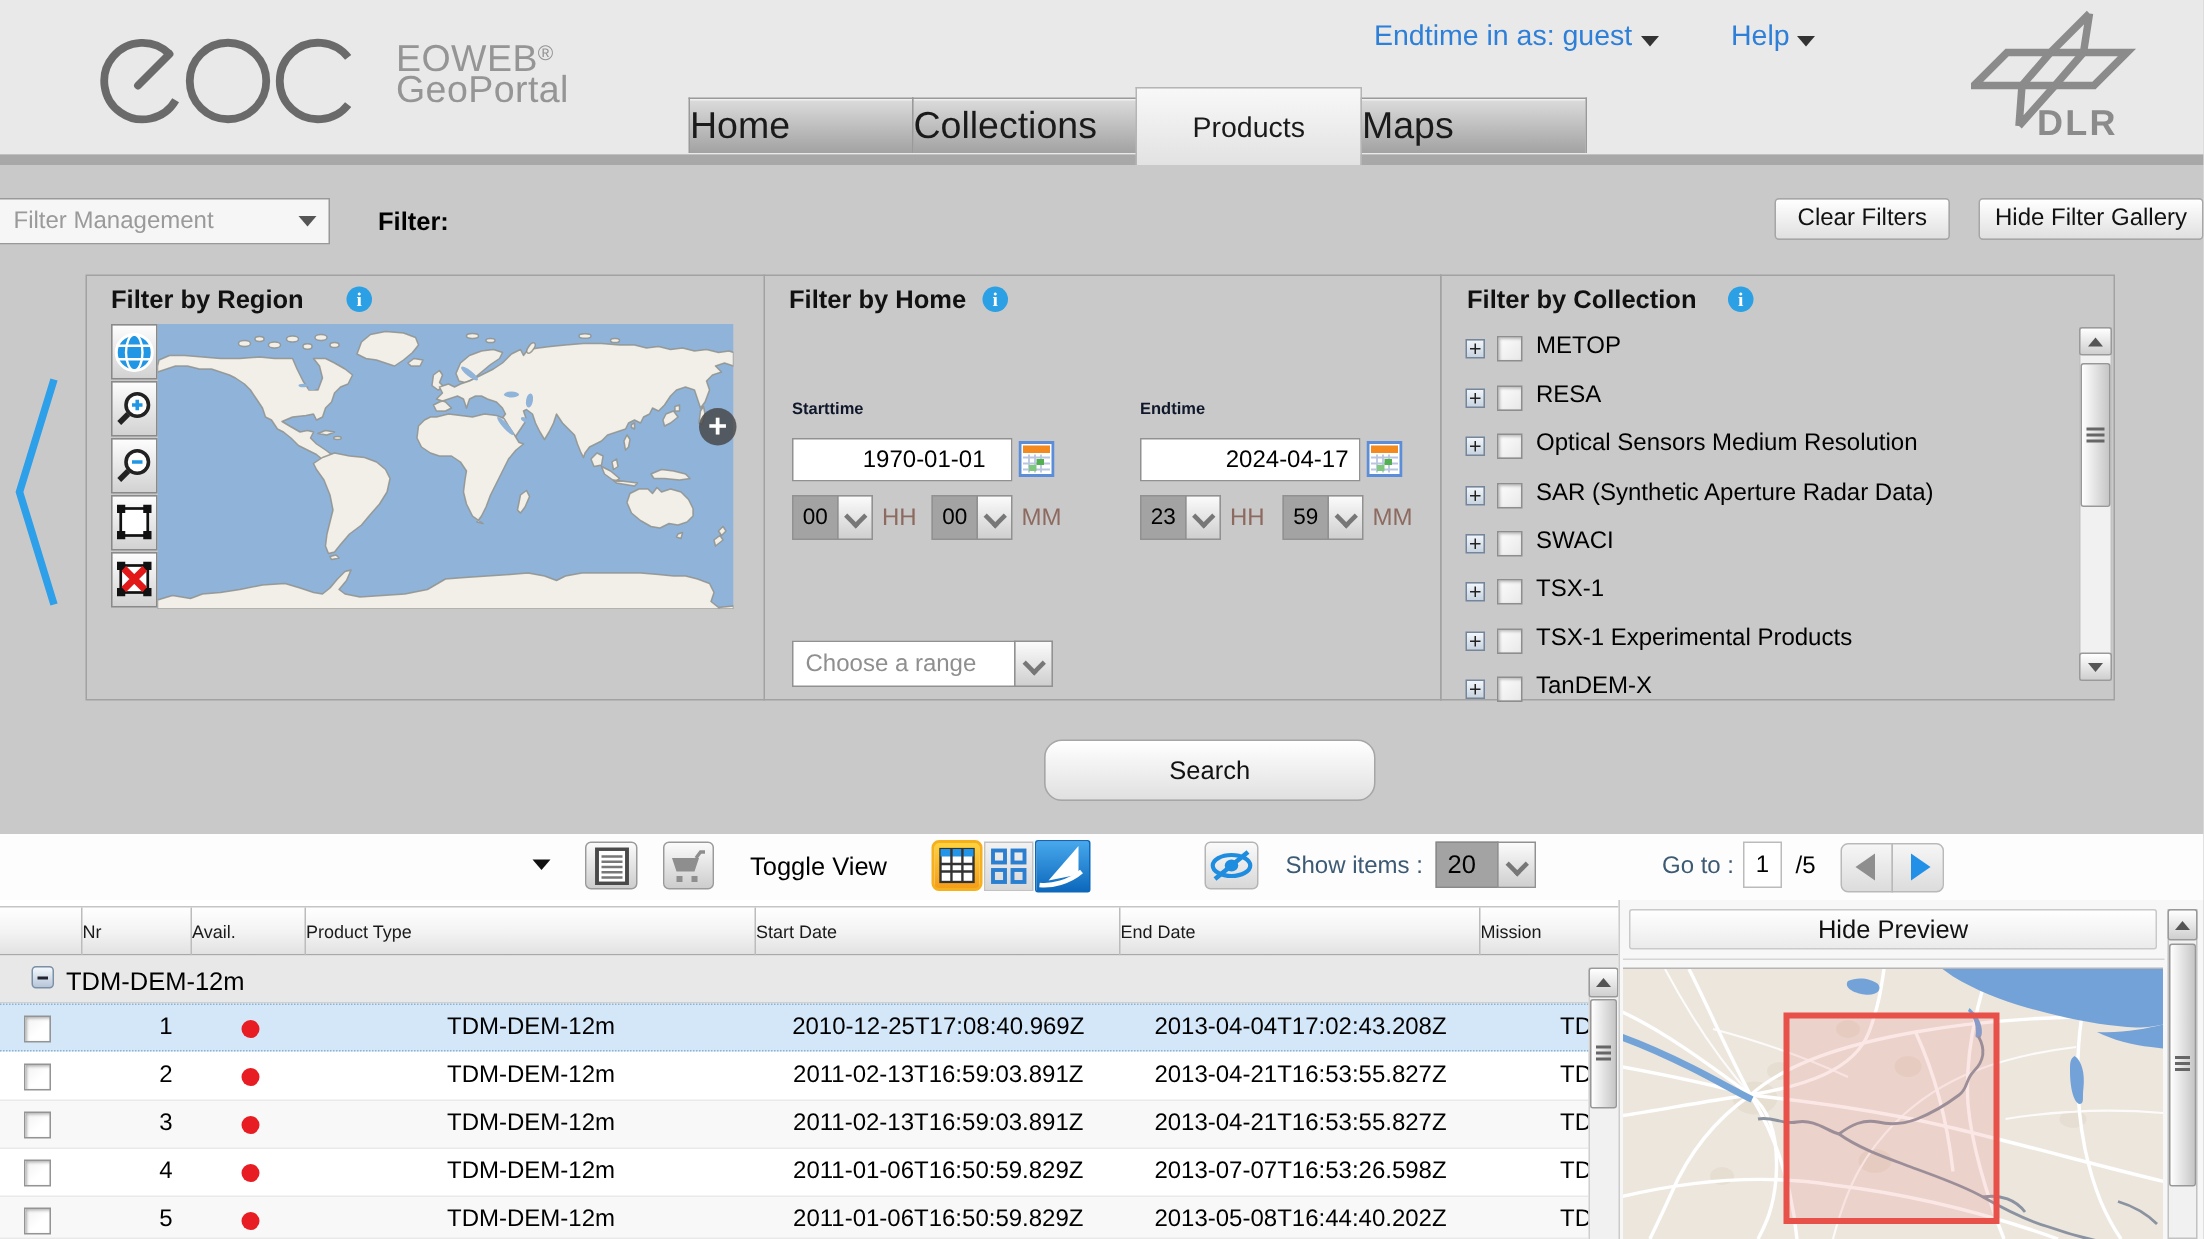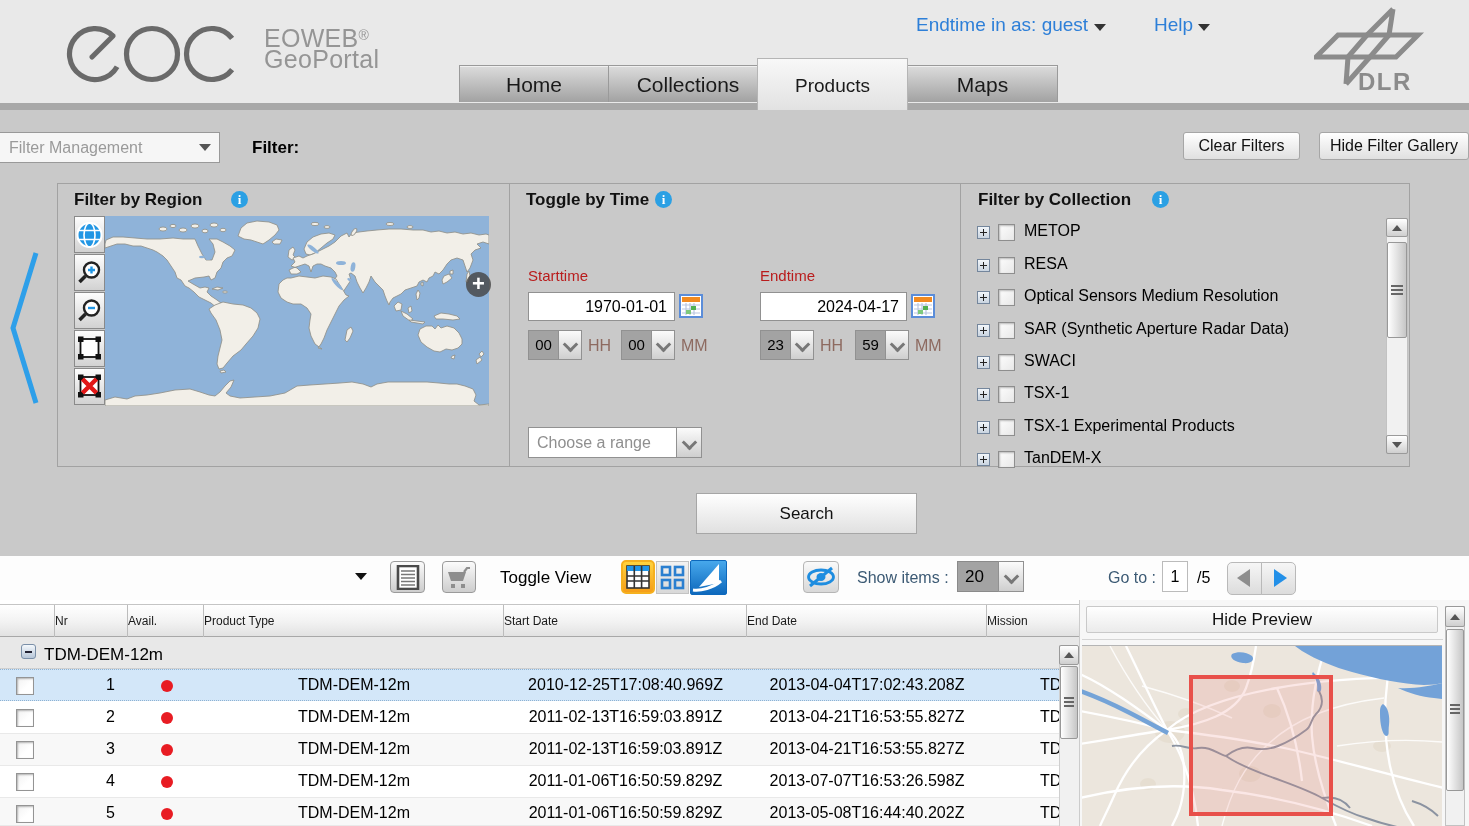--- a/index.html
+++ b/index.html
@@ -1,29 +1,29 @@
 <!DOCTYPE html>
 <html><head>
 <meta charset="utf-8">
 <style>
 html,body{margin:0;padding:0}
 #pg{position:relative;width:1469px;height:826px;background:#c9c9c9;font-family:"Liberation Sans",sans-serif;overflow:hidden}
 .ab{position:absolute}
 #header{position:absolute;left:0;top:0;width:1469px;height:103px;background:#e9e9e9}
 #strip{position:absolute;left:0;top:103px;width:1469px;height:7px;background:#a8a8a8}
-.tab{position:absolute;top:65px;height:37px;background:linear-gradient(#dcdcdc,#a2a2a2);border:1px solid #9a9a9a;border-bottom:none;text-align:center;line-height:37px;font-size:21px;color:#1a1a1a;box-sizing:border-box;box-shadow:inset 0 1px 0 #f0f0f0}
+.tab{position:absolute;top:65px;height:37px;background:linear-gradient(#dcdcdc,#a2a2a2);border:1px solid #9a9a9a;border-bottom:none;text-align:left;line-height:37px;font-size:25px;color:#1a1a1a;box-sizing:border-box;box-shadow:inset 0 1px 0 #f0f0f0}
 .tabon{position:absolute;top:58px;height:52px;background:linear-gradient(#f8f8f8,#e2e2e2);border:1px solid #b5b5b5;border-bottom:none;text-align:center;line-height:54px;font-size:19px;color:#1a1a1a;box-sizing:border-box;z-index:5}
 .blu{color:#2d7fd8;font-size:19px;position:absolute;top:14px}
 .caret{position:absolute;width:0;height:0;border-left:6px solid transparent;border-right:6px solid transparent;border-top:7px solid #333;top:24px}
 .btn{position:absolute;background:linear-gradient(#ffffff,#e0e0e0);border:1px solid #a6a6a6;border-radius:3px;text-align:center;color:#111;box-sizing:border-box}
 .panel{position:absolute;top:183px;height:284px;border:1px solid #a2a2a2;box-sizing:border-box;overflow:hidden}
 .ptitle{position:absolute;font-size:17px;font-weight:bold;color:#111}
 .info{position:absolute;width:17px;height:17px;border-radius:50%;background:#2ba0e4;color:#fff;font-size:13px;font-weight:bold;text-align:center;line-height:17px;font-family:"Liberation Serif",serif}
 .mapbtn{position:absolute;left:74px;width:31px;height:37px;background:linear-gradient(#fdfdfd,#d2d2d2);border:1px solid #8a8a8a;box-sizing:border-box}
-.lbl{position:absolute;font-size:15px;font-weight:normal;color:#b91c1c}
+.lbl{position:absolute;font-size:11px;font-weight:bold;color:#0f172a}
 .tin{position:absolute;background:#fff;border:1px solid #919191;box-sizing:border-box;font-size:16px;color:#000}
 .selbox{position:absolute;background:#a3a3a3;border:1px solid #919191;box-sizing:border-box;font-size:15px;color:#000;text-align:center}
 .selarr{position:absolute;background:linear-gradient(#fbfbfb,#cfcfcf);border:1px solid #919191;box-sizing:border-box}
 .selarr:after{content:"";position:absolute;left:50%;top:50%;width:8px;height:8px;margin:-6px 0 0 -5px;border-right:3px solid #777;border-bottom:3px solid #777;transform:rotate(45deg)}
 .hhmm{position:absolute;font-size:16px;color:#8d6a60}
 .plusbox{position:absolute;width:13px;height:13px;background:linear-gradient(#f2f6fa,#c9d4e0);border:1px solid #74869c;box-sizing:border-box}
 .plusbox i{position:absolute;background:#222}
 .cb{position:absolute;width:17px;height:17px;background:linear-gradient(135deg,#fdfdfd,#e8e8e8);border:1px solid #8e8e8e;box-sizing:border-box;box-shadow:inset 1px 1px 2px rgba(0,0,0,.25)}
 .tlab{position:absolute;font-size:16px;color:#000}
 .sb{position:absolute;background:#f1f1f1;border:1px solid #c2c2c2;box-sizing:border-box}
@@ -178,24 +178,24 @@
 <ellipse cx="208" cy="33" rx="7" ry="2" transform="rotate(38 208 33)"></ellipse>
 <ellipse cx="232" cy="68" rx="8" ry="1.8" transform="rotate(48 232 68)"></ellipse>
 <ellipse cx="245" cy="64" rx="3" ry="1.4" transform="rotate(30 245 64)"></ellipse>
 <ellipse cx="97" cy="41" rx="3" ry="1.2"></ellipse>
 <ellipse cx="103" cy="43" rx="2.5" ry="1"></ellipse>
 </g>
 </svg>
 </div>
 <div class="ab" style="left:466px;top:272px;width:25px;height:25px;border-radius:50%;background:rgba(70,70,70,.82);color:#fff;font-size:22px;font-weight:bold;text-align:center;line-height:23px">+</div>
 
-<div class="ptitle" style="left:526px;top:190px">Toggle by Time</div>
+<div class="ptitle" style="left:526px;top:190px">Filter by Home</div>
 <div class="info" style="left:655px;top:191px">i</div>
 <div class="lbl" style="left:528px;top:267px">Starttime</div>
-<div class="tin" style="left:528px;top:292px;width:147px;height:29px;text-align:right;line-height:27px;padding-right:7px">1970-01-01</div>
+<div class="tin" style="left:528px;top:292px;width:147px;height:29px;text-align:right;line-height:27px;padding-right:17px">1970-01-01</div>
 <div class="ab" id="cal1" style="left:679px;top:293px"><svg width="24" height="26" viewBox="0 0 24 26">
         <rect x="1" y="2" width="22" height="22" fill="#fff" stroke="#5b8dd9" stroke-width="2"></rect>
         <rect x="3" y="4" width="18" height="5" fill="#f28a1f"></rect>
         <g stroke="#b9c6e0" stroke-width="1.2">
           <path d="M3,12 H21 M3,16 H21 M3,20 H21 M7,10 V22 M11,10 V22 M15,10 V22"></path>
         </g>
         <rect x="12" y="13" width="5" height="4" fill="#52b050"></rect>
         <rect x="7" y="17" width="5" height="4" fill="#7ec97c"></rect>
       </svg></div>
 <div class="selbox" style="left:528px;top:330px;width:31px;height:30px;line-height:28px">00</div>
@@ -282,21 +282,21 @@
     </div>
 <div class="sbtn" style="left:1386px;top:435px;width:22px;height:19px">
       <i class="arrdn"></i>
     </div>
 <div class="sthumb" style="left:1387px;top:242px;width:20px;height:96px">
       <i class="grip" style="top:42px"></i>
       <i class="grip" style="top:46px"></i>
       <i class="grip" style="top:50px"></i>
     </div>
 
-<div class="btn" style="left:696px;top:493px;width:221px;height:41px;font-size:17px;line-height:39px;border-radius:0">Search</div>
+<div class="btn" style="left:696px;top:493px;width:221px;height:41px;font-size:17px;line-height:39px;border-radius:12px">Search</div>
 
 <div id="toolbar"></div>
 <div class="caret" style="left:355px;top:573px;border-top-color:#111"></div>
 <div class="btn" style="left:390px;top:561px;width:35px;height:32px;border-radius:4px;background:linear-gradient(#fbfbfb,#cdcdcd);border-color:#9a9a9a">
 <svg width="24" height="25" viewBox="0 0 24 25" style="margin-top:3px">
         <rect x="2" y="1" width="20" height="23" fill="#fff" stroke="#4a4a4a" stroke-width="2.6"></rect>
         <path d="M5,6 H19 M5,9.5 H19 M5,13 H19 M5,16.5 H19 M5,20 H19" stroke="#777" stroke-width="1.6"></path>
       </svg>
 </div>
 <div class="btn" style="left:442px;top:561px;width:34px;height:32px;border-radius:4px;background:linear-gradient(#fbfbfb,#cdcdcd);border-color:#9a9a9a">

